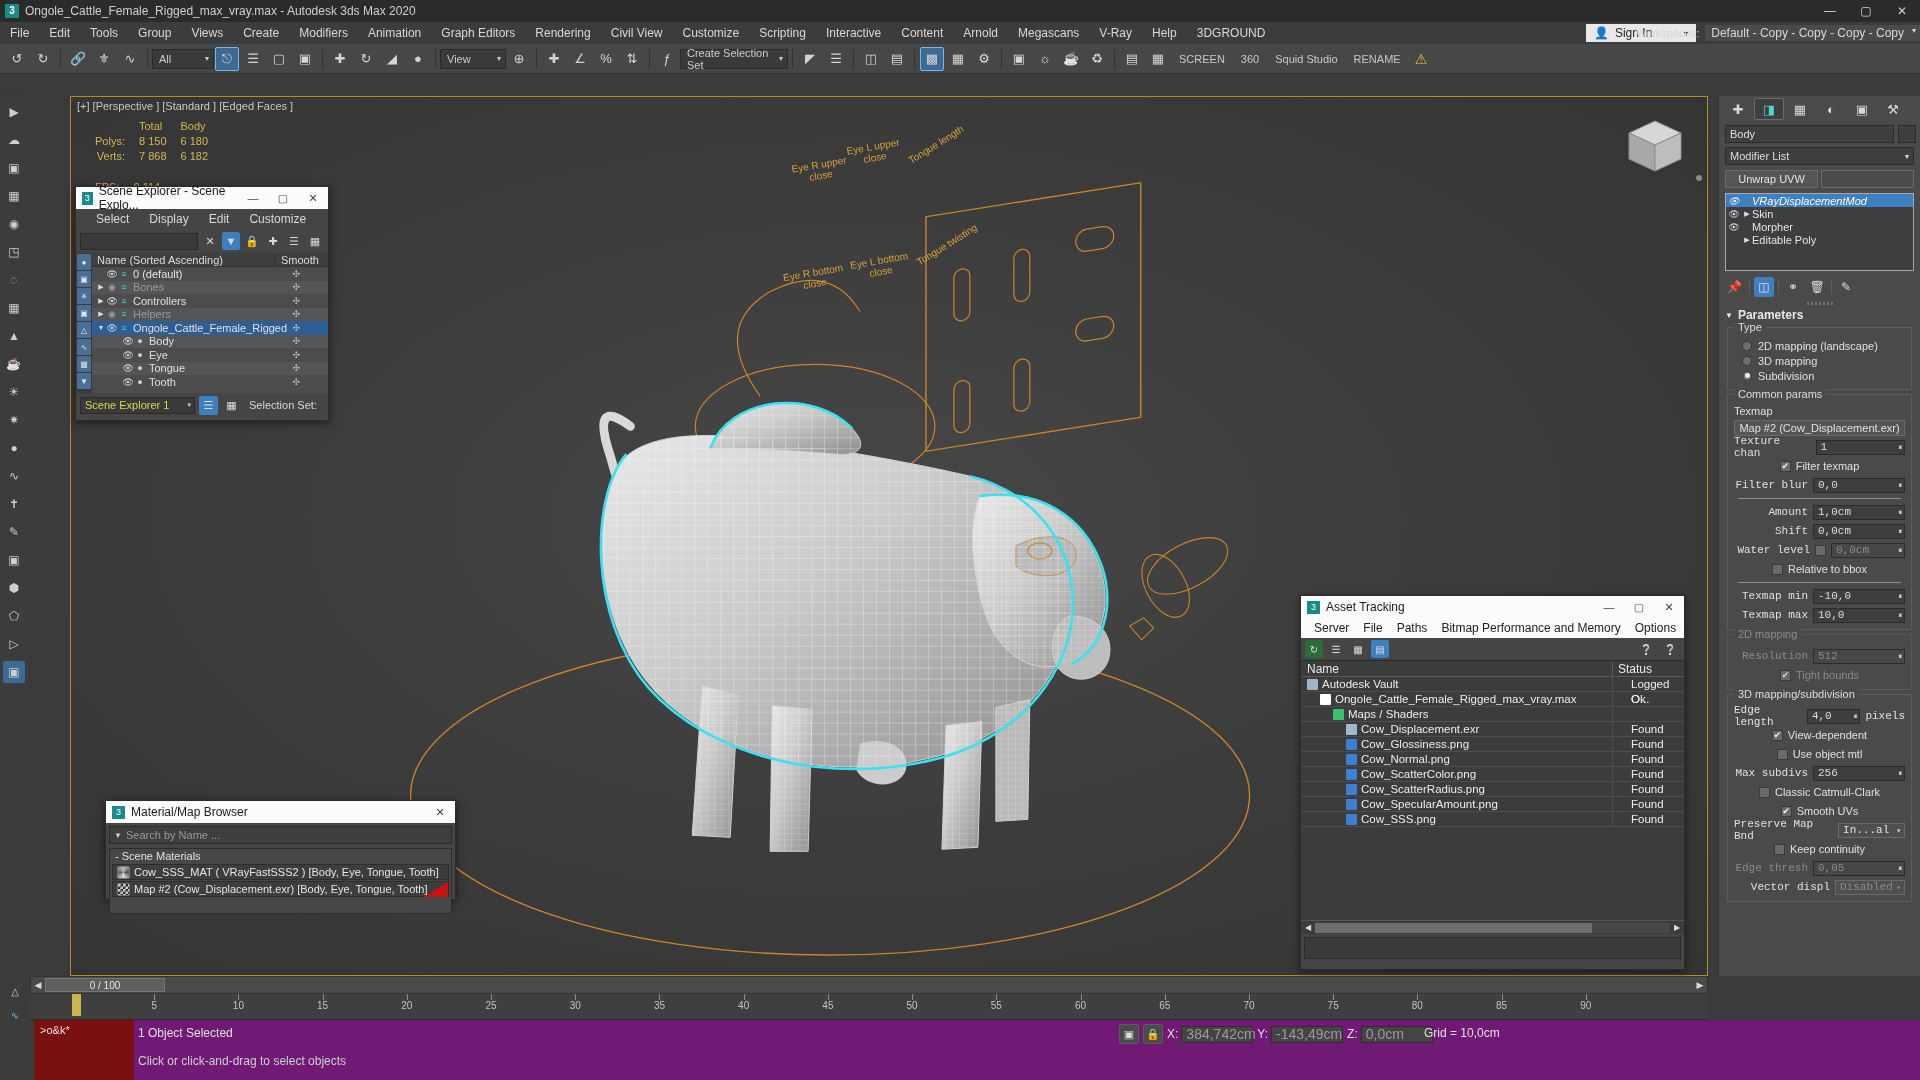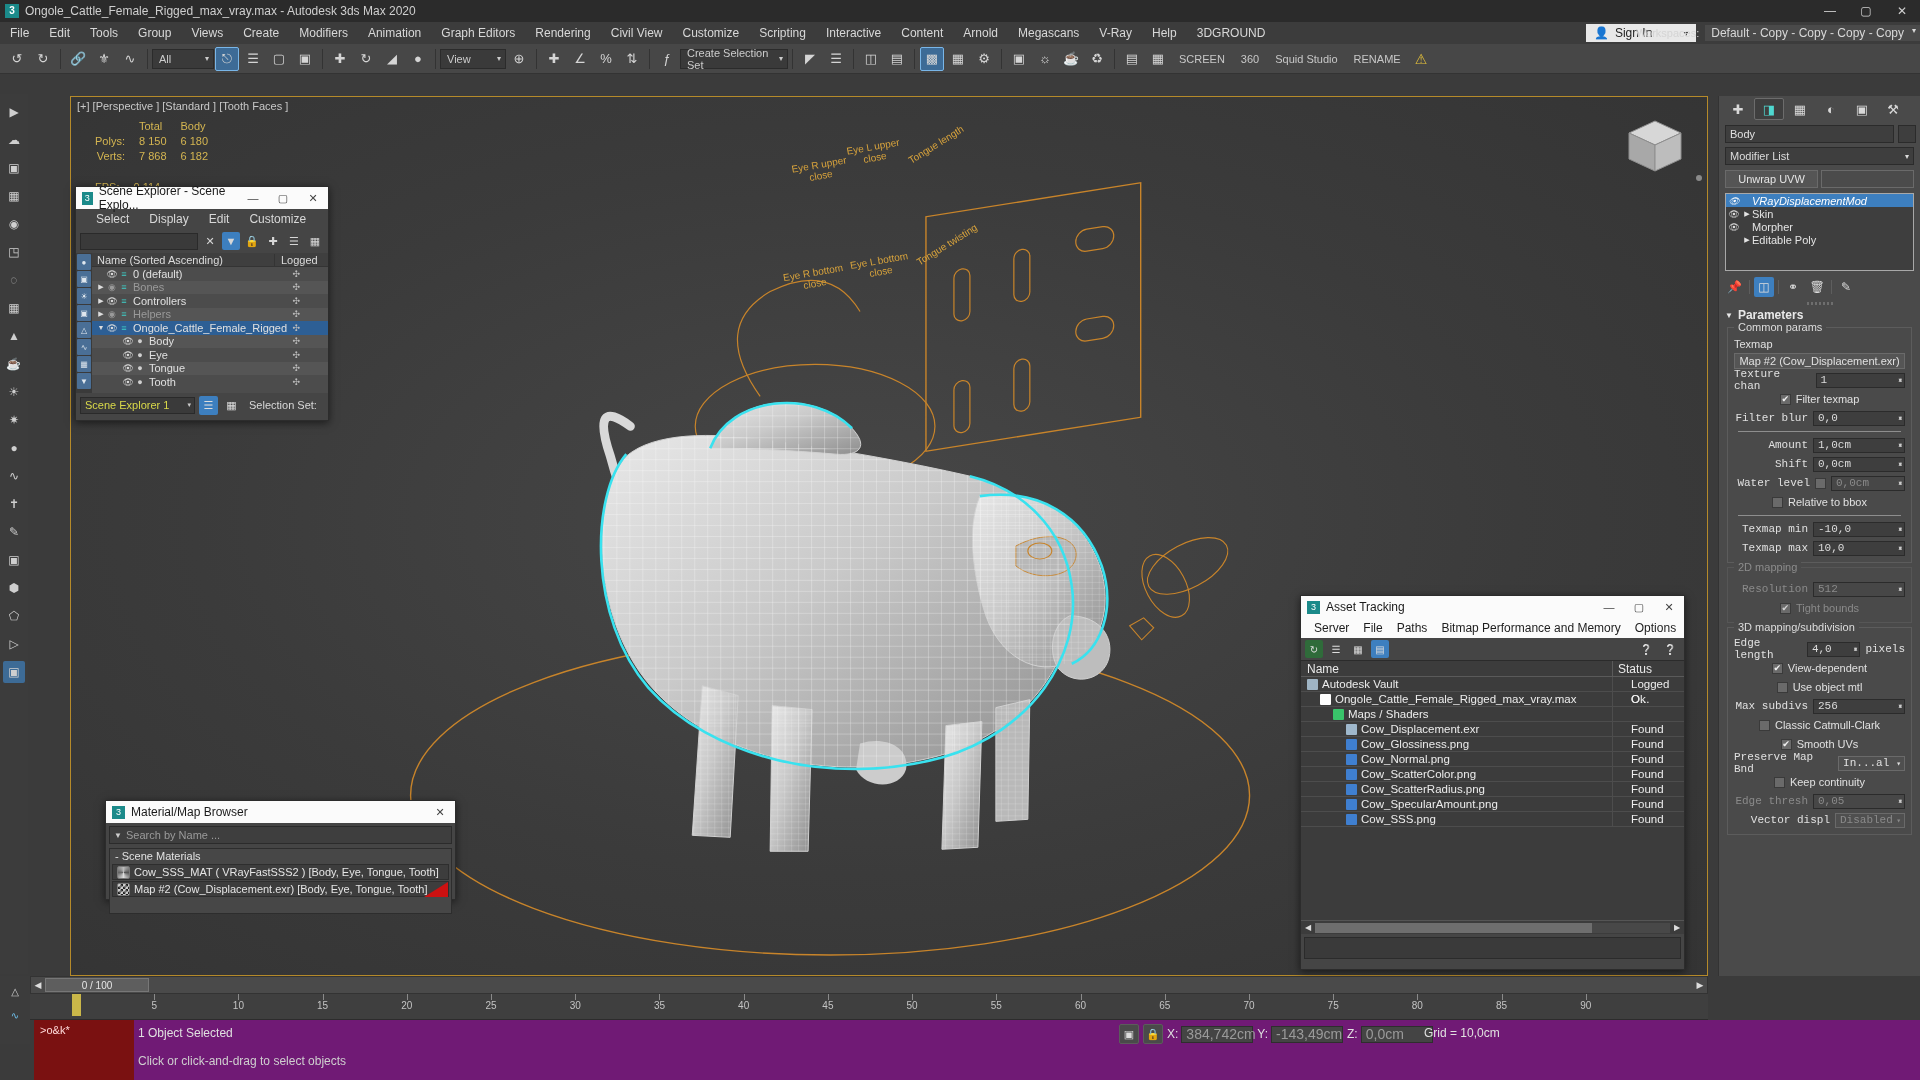--- a/index.html
+++ b/index.html
@@ -222,21 +222,21 @@
     color:#e0e0e0; text-align:center; line-height:14px; margin-top:3px; }
   .dropdn { height:15px; background:#4f4f4f; border:1px solid #6a6a6a; font-size:11px;
     color:#e0e0e0; padding:0 14px 0 4px; position:relative; line-height:13px; width:70px; }
   .dropdn::after{content:"▾";position:absolute;right:3px;top:0px;font-size:8px;}
 
   
   .tlslider { position:absolute; left:30px; top:976px; width:1678px; height:18px;
     background:#4a4a4a; border:1px solid #333; display:flex; align-items:center; }
   .tlslider .ar { width:14px; text-align:center; font-size:9px; color:#ddd; }
   .tlslider .trk { flex:1; height:14px; position:relative; background:#4a4a4a; }
-  .tlslider .thumb { position:absolute; left:0; top:0; height:14px; width:104px;
+  .tlslider .thumb { position:absolute; left:0; top:0; height:14px; width:120px;
     background:#5e5e5e; border:1px solid #777; display:flex; align-items:center;
     justify-content:center; font-size:10px; color:#e6e6e6; }
   .trackbar { position:absolute; left:30px; top:994px; width:1678px; height:26px;
     background:#3f3f3f; border-bottom:1px solid #2c2c2c; }
   .tick { position:absolute; top:0; width:1px; height:6px; background:#8a8a8a; }
   .tknum { position:absolute; top:6px; font-size:10px; color:#c4c4c4; transform:translateX(-50%); }
   .playhead { position:absolute; top:0; width:9px; height:22px; background:#d9c44a; opacity:.9; }
 
   
   .animstrip { position:absolute; left:0; top:976px; width:30px; height:68px; background:#3c3c3c; }
@@ -386,21 +386,21 @@
     <div class="lbtn">▣</div>
     <div class="lbtn">⬢</div>
     <div class="lbtn">⬠</div>
     <div class="lbtn">▷</div>
     <div class="lbtn act">▣</div>
   </div>
 
   <div class="viewport">
     <div class="vpgrad"></div>
 
-    <div class="vplabel">[+] [Perspective ] [Standard ] [Tooth Faces ]</div>
+    <div class="vplabel">[+] [Perspective ] [Standard ] [Edged Faces ]</div>
 
     <div class="stats">
       <table>
         <tbody>
             <tr>
           <td class="r"></td>
           <td>Total</td>
           <td>Body</td>
         </tr>
         <tr>
@@ -572,21 +572,21 @@
         <div class="sb">☀</div>
         <div class="sb">▣</div>
         <div class="sb">△</div>
         <div class="sb">∿</div>
         <div class="sb">▦</div>
         <div class="sb">▼</div>
       </div>
       <div class="sx-list">
         <div class="sx-hdr">
           <span>Name (Sorted Ascending)</span>
-          <span class="col2">Logged</span>
+          <span class="col2">Smooth</span>
         </div>
         <div id="se-rows">
             <div class="sx-row">
               <span style="width:4px"></span>
               <span class="arrow"></span>
               <span class="eye">👁</span>
               <span class="lay">≡</span>
               <span class="nm">0 (default)</span>
               <span class="frz">✣</span>
             </div>
@@ -869,20 +869,35 @@
     </div>
     <div class="cp-divider">
         <i></i>
       </div>
 
     <div class="roll-title">
       <span class="tri">▼</span>
       <span>Parameters</span>
     </div>
 
+    <div class="grp">
+      <span class="cap">Type</span>
+      <div class="radio">
+        <span class="dot"></span>
+        <span>2D mapping (landscape)</span>
+      </div>
+      <div class="radio">
+        <span class="dot"></span>
+        <span>3D mapping</span>
+      </div>
+      <div class="radio">
+        <span class="dot on"></span>
+        <span>Subdivision</span>
+      </div>
+    </div>
 
     <div class="grp">
       <span class="cap">Common params</span>
       <div class="lbl">Texmap</div>
       <div class="texbtn">Map #2 (Cow_Displacement.exr)</div>
       <div class="row r">
         <span class="tx">Texture chan</span>
         <span class="spin">
           <span>1</span>
           <i class="up">▲</i><i class="dn">▼</i>

